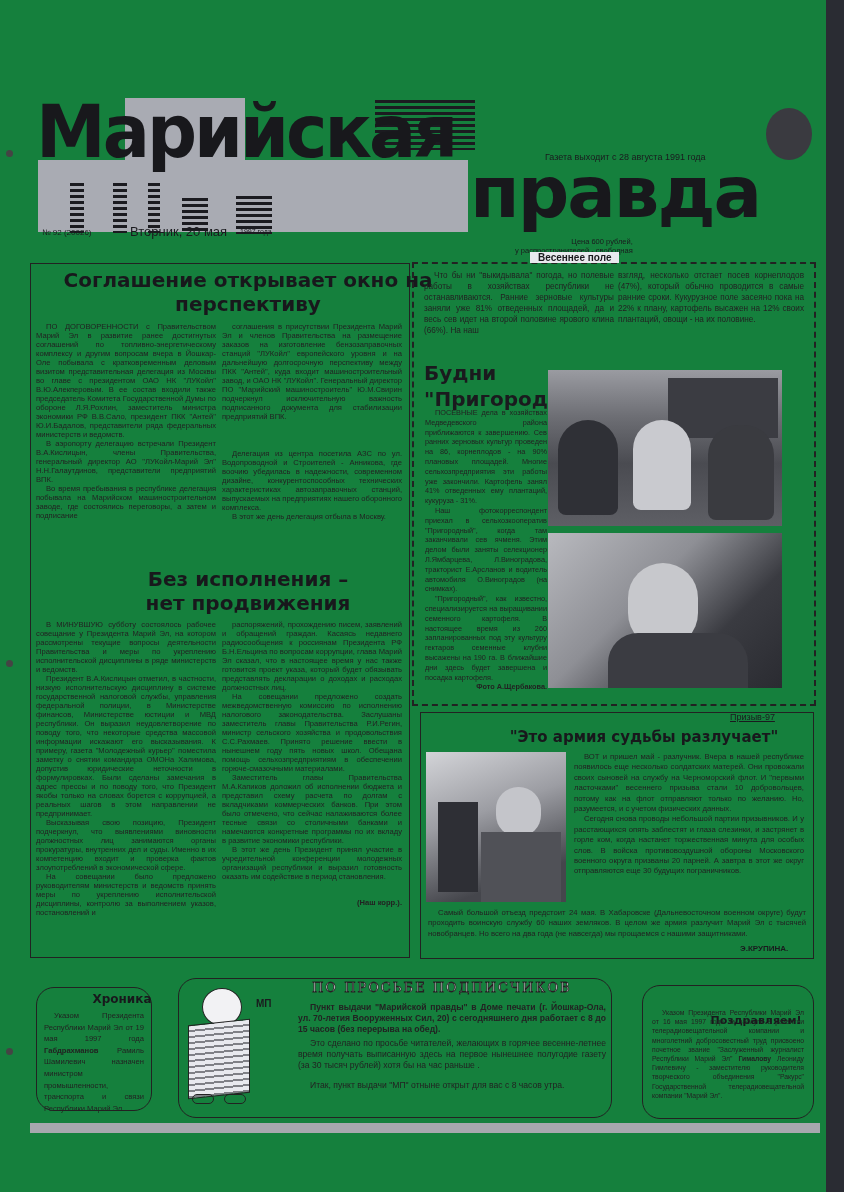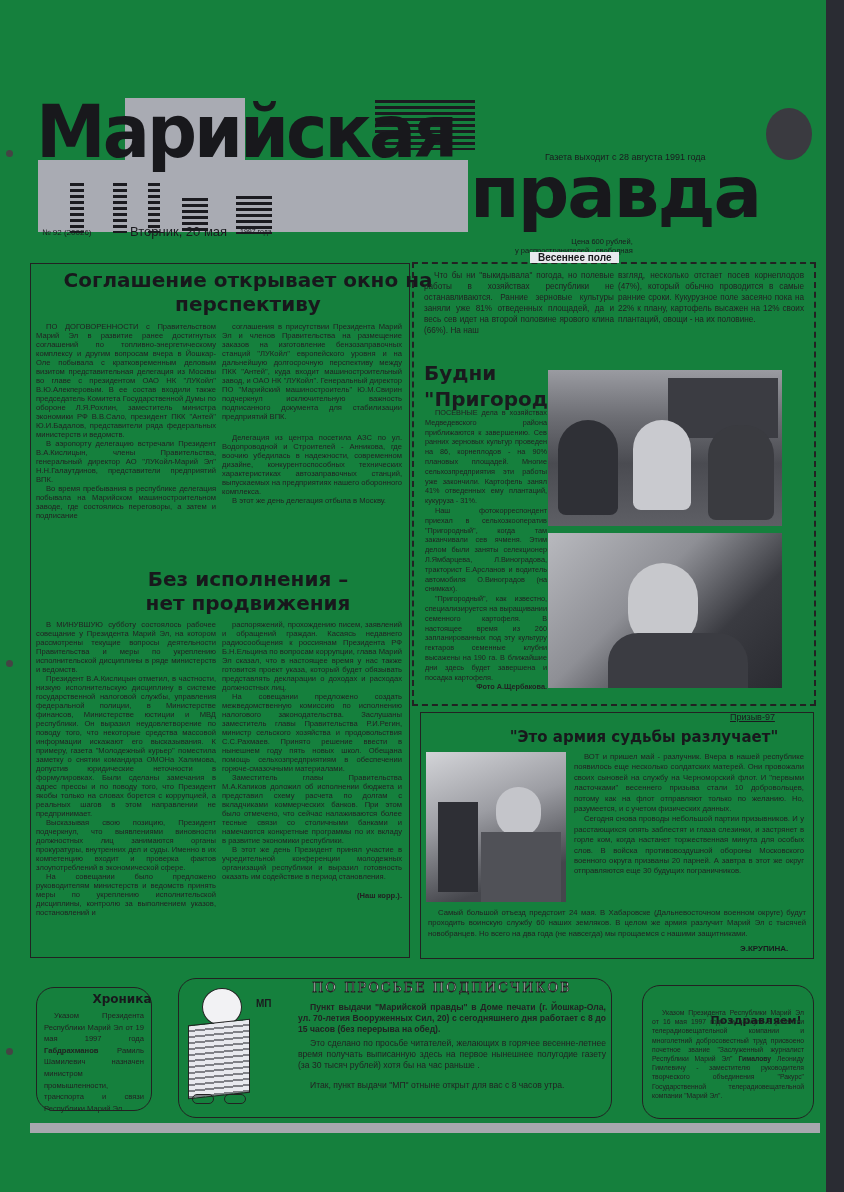--- a/index.html
+++ b/index.html
@@ -67,41 +67,41 @@
 
   <div class="hd" style="position:absolute;left:32px;top:268px;width:376px;font-size:20px;line-height:24px;">Соглашение открывает окно на перспективу</div>
 
   <div class="col" style="left:36px;top:322px;width:180px;">
     <p>ПО ДОГОВОРЕННОСТИ с Правительством Марий Эл в развитие ранее достигнутых соглашений по топливно-энергетическому комплексу и другим вопросам вчера в Йошкар-Оле побывала с кратковременным деловым визитом представительная делегация из Москвы во главе с президентом ОАО НК "ЛУКойл" В.Ю.Алекперовым. В ее состав входили также председатель Комитета Государственной Думы по обороне Л.Я.Рохлин, заместитель министра экономики РФ В.В.Сало, президент ПКК "Антей" Ю.И.Бадалов, представители ряда федеральных министерств и ведомств.</p>
     <p>В аэропорту делегацию встречали Президент В.А.Кислицын, члены Правительства, генеральный директор АО "ЛУКойл-Марий Эл" Н.Н.Галаутдинов, представители предприятий ВПК.</p>
     <p>Во время пребывания в республике делегация побывала на Марийском машиностроительном заводе, где состоялись переговоры, а затем и подписание</p>
   </div>
   <div class="col" style="left:222px;top:322px;width:180px;">
     <p>соглашения в присутствии Президента Марий Эл и членов Правительства на размещение заказов на изготовление бензозаправочных станций "ЛУКойл" европейского уровня и на дальнейшую долгосрочную перспективу между ПКК "Антей", куда входит машиностроительный завод, и ОАО НК "ЛУКойл". Генеральный директор ПО "Марийский машиностроитель" Ю.М.Свирин подчеркнул исключительную важность подписанного документа для стабилизации предприятий ВПК.</p>
-    <p style="margin-top:12px">Делегация из центра посетила АЗС по ул. Водопроводной и Строителей - Анникова, где воочию убедилась в надежности, современном дизайне, конкурентоспособных технических характеристиках автозаправочных станций, выпускаемых на предприятиях нашего оборонного комплекса.</p>
+    <p style="margin-top:28px">Делегация из центра посетила АЗС по ул. Водопроводной и Строителей - Анникова, где воочию убедилась в надежности, современном дизайне, конкурентоспособных технических характеристиках автозаправочных станций, выпускаемых на предприятиях нашего оборонного комплекса.</p>
     <p>В этот же день делегация отбыла в Москву.</p>
   </div>
 
   <div class="hd" style="position:absolute;left:32px;top:567px;width:376px;font-size:20px;line-height:24px;">
     <div>Без исполнения –</div>
     <div>нет продвижения</div>
   </div>
 
   <div class="col" style="left:36px;top:620px;width:180px;">
     <p>В МИНУВШУЮ субботу состоялось рабочее совещание у Президента Марий Эл, на котором рассмотрены текущие вопросы деятельности Правительства и меры по укреплению исполнительской дисциплины в ряде министерств и ведомств.</p>
     <p>Президент В.А.Кислицын отметил, в частности, низкую исполнительскую дисциплину в системе государственной налоговой службы, управления федеральной полиции, в Министерстве финансов, Министерстве юстиции и МВД республики. Он выразил неудовлетворение по поводу того, что некоторые средства массовой информации искажают его высказывания. К примеру, газета "Молодежный курьер" поместила заметку о снятии командира ОМОНа Халимова, допустив юридические неточности в формулировках. Были сделаны замечания в адрес прессы и по поводу того, что Президент якобы только на словах борется с коррупцией, а реальных шагов в этом направлении не предпринимает.</p>
     <p>Высказывая свою позицию, Президент подчеркнул, что выявлениями виновности должностных лиц занимаются органы прокуратуры, внутренних дел и суды. Именно в их компетенцию входит и проверка фактов злоупотреблений в экономической сфере.</p>
     <p>На совещании было предложено руководителям министерств и ведомств принять меры по укреплению исполнительской дисциплины, контролю за выполнением указов, постановлений и</p>
   </div>
   <div class="col" style="left:222px;top:620px;width:180px;">
     <p>распоряжений, прохождению писем, заявлений и обращений граждан. Касаясь недавнего радиосообщения к россиянам Президента РФ Б.Н.Ельцина по вопросам коррупции, глава Марий Эл сказал, что в настоящее время у нас также готовится проект указа, который будет обязывать представлять декларации о доходах и расходах должностных лиц.</p>
     <p>На совещании предложено создать межведомственную комиссию по исполнению налогового законодательства. Заслушаны заместитель главы Правительства Р.И.Регин, министр сельского хозяйства и продовольствия С.С.Рахмаев. Принято решение ввести в нынешнем году пять новых школ. Обещана помощь сельхозпредприятиям в обеспечении горюче-смазочными материалами.</p>
     <p>Заместитель главы Правительства М.А.Капиков доложил об исполнении бюджета и представил схему расчета по долгам с вкладчиками коммерческих банков. При этом было отмечено, что сейчас налаживаются более тесные связи со столичными банками и намечаются конкретные программы по их вкладу в развитие экономики республики.</p>
     <p>В этот же день Президент принял участие в учредительной конференции молодежных организаций республики и выразил готовность оказать им содействие в период становления.</p>
-    <p style="text-align:right;font-weight:bold;margin-top:10px">(Наш корр.).</p>
+    <p style="text-align:right;font-weight:bold;margin-top:17px">(Наш корр.).</p>
   </div>
 
   <div class="dash" style="left:412px;top:262px;width:400px;height:440px;"></div>
   <div style="position:absolute;left:530px;top:252px;padding:0 8px;background:#e8e9ee;font-weight:bold;font-size:10px;">Весеннее поле</div>
 
   <div class="col" style="left:424px;top:270px;width:190px;font-size:8.2px;line-height:11px;">
     <p>Что бы ни "выкидывала" погода, но полевые работы в хозяйствах республики не останавливаются. Ранние зерновые культуры заняли уже 81% отведенных площадей, да и весь сев идет на второй половине ярового клина (66%). На наш</p>
   </div>
   <div class="col" style="left:618px;top:270px;width:186px;font-size:8.2px;line-height:11px;">
     <p style="text-indent:0">взгляд, несколько отстает посев корнеплодов (47%), который обычно проводится в самые ранние сроки. Кукурузное поле засеяно пока на 22% к плану, картофель высажен на 12% своих плантаций, овощи - на их половине.</p>

